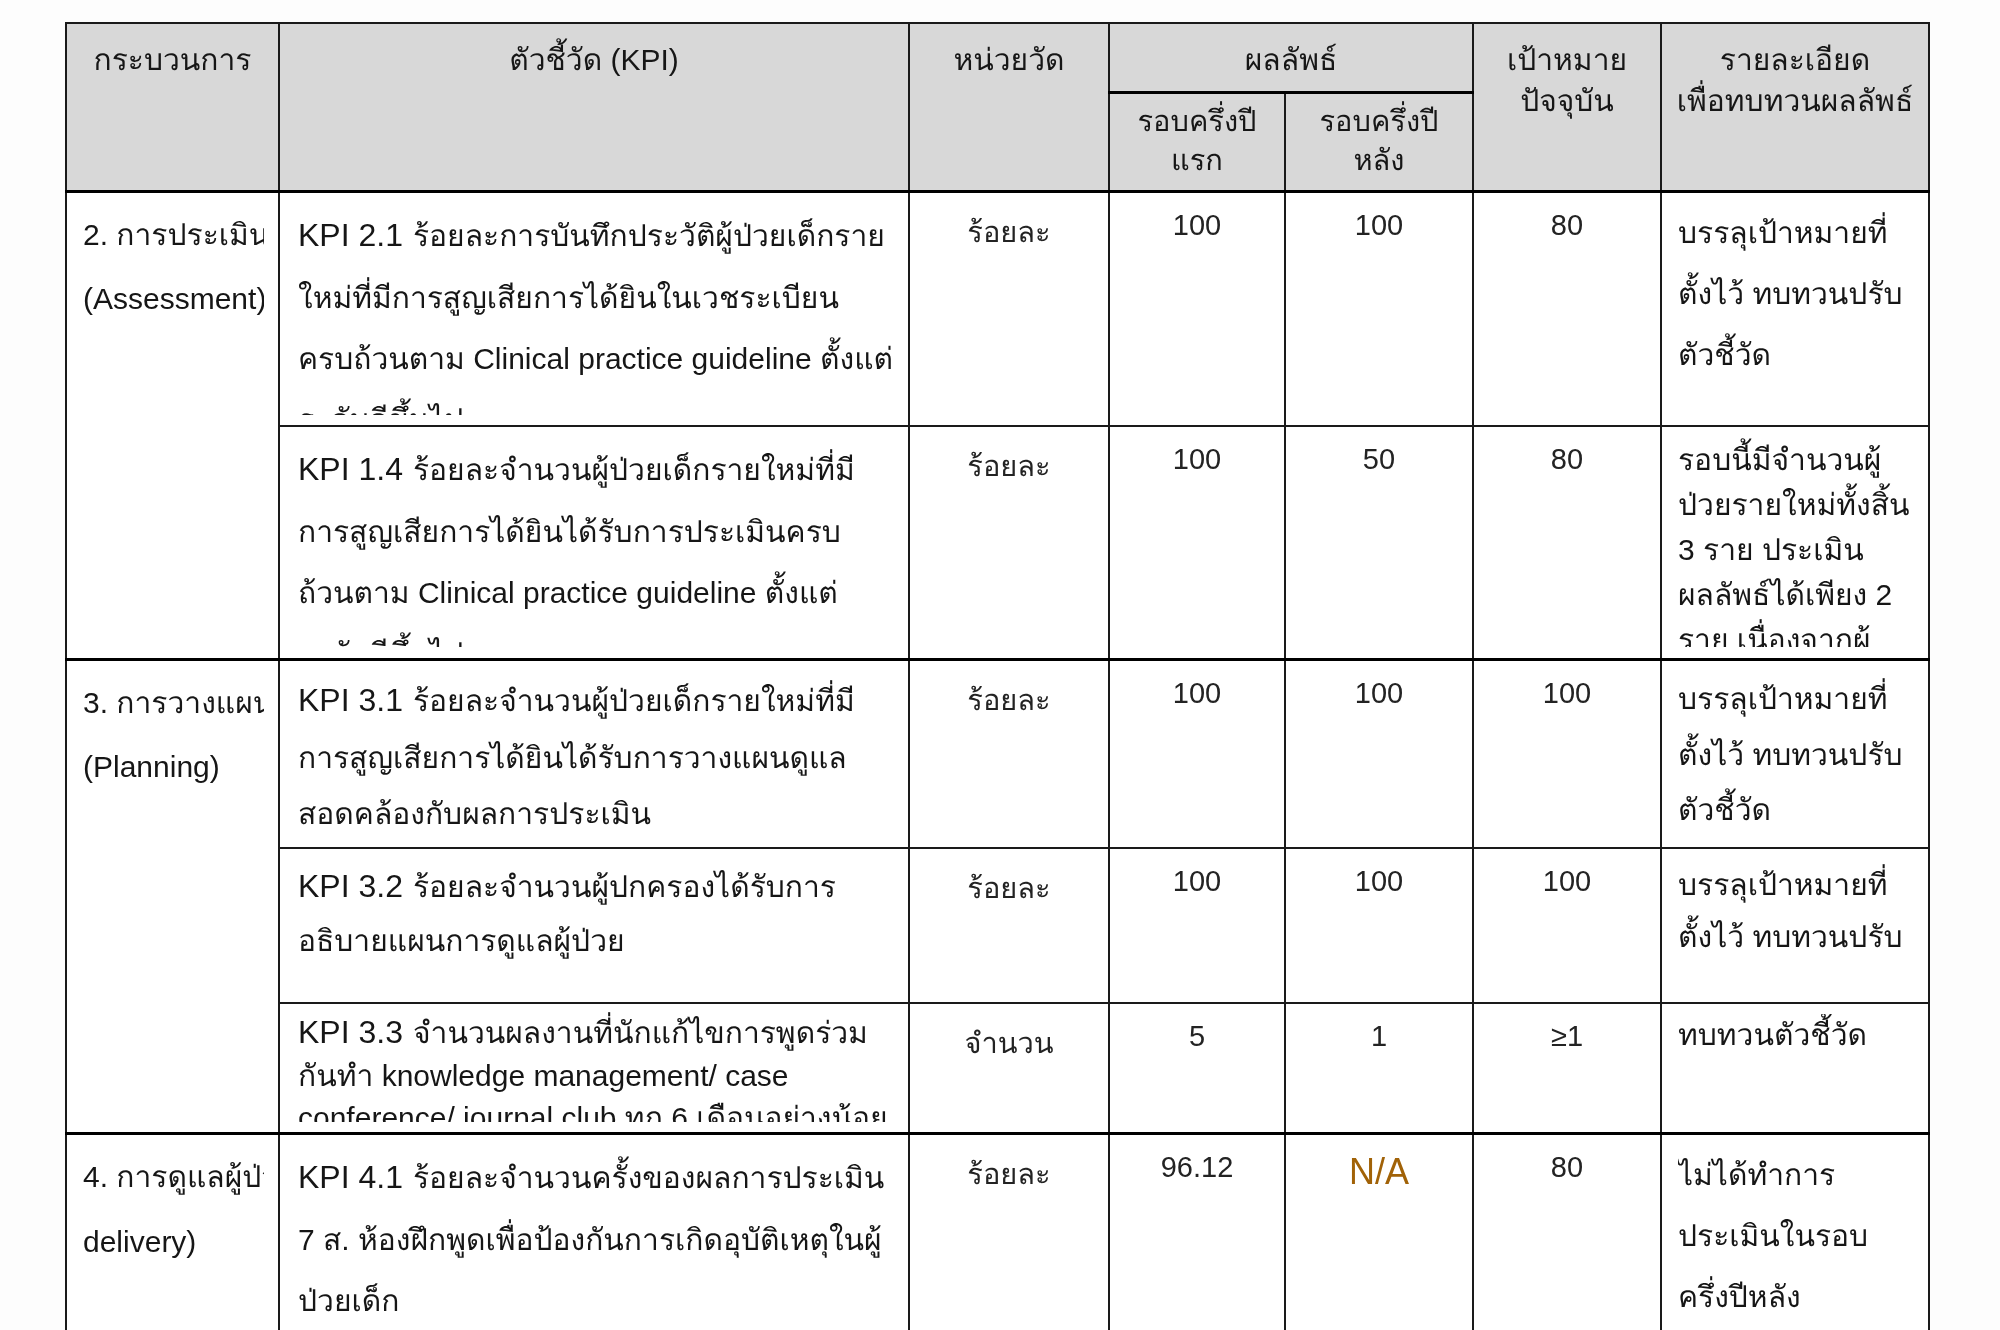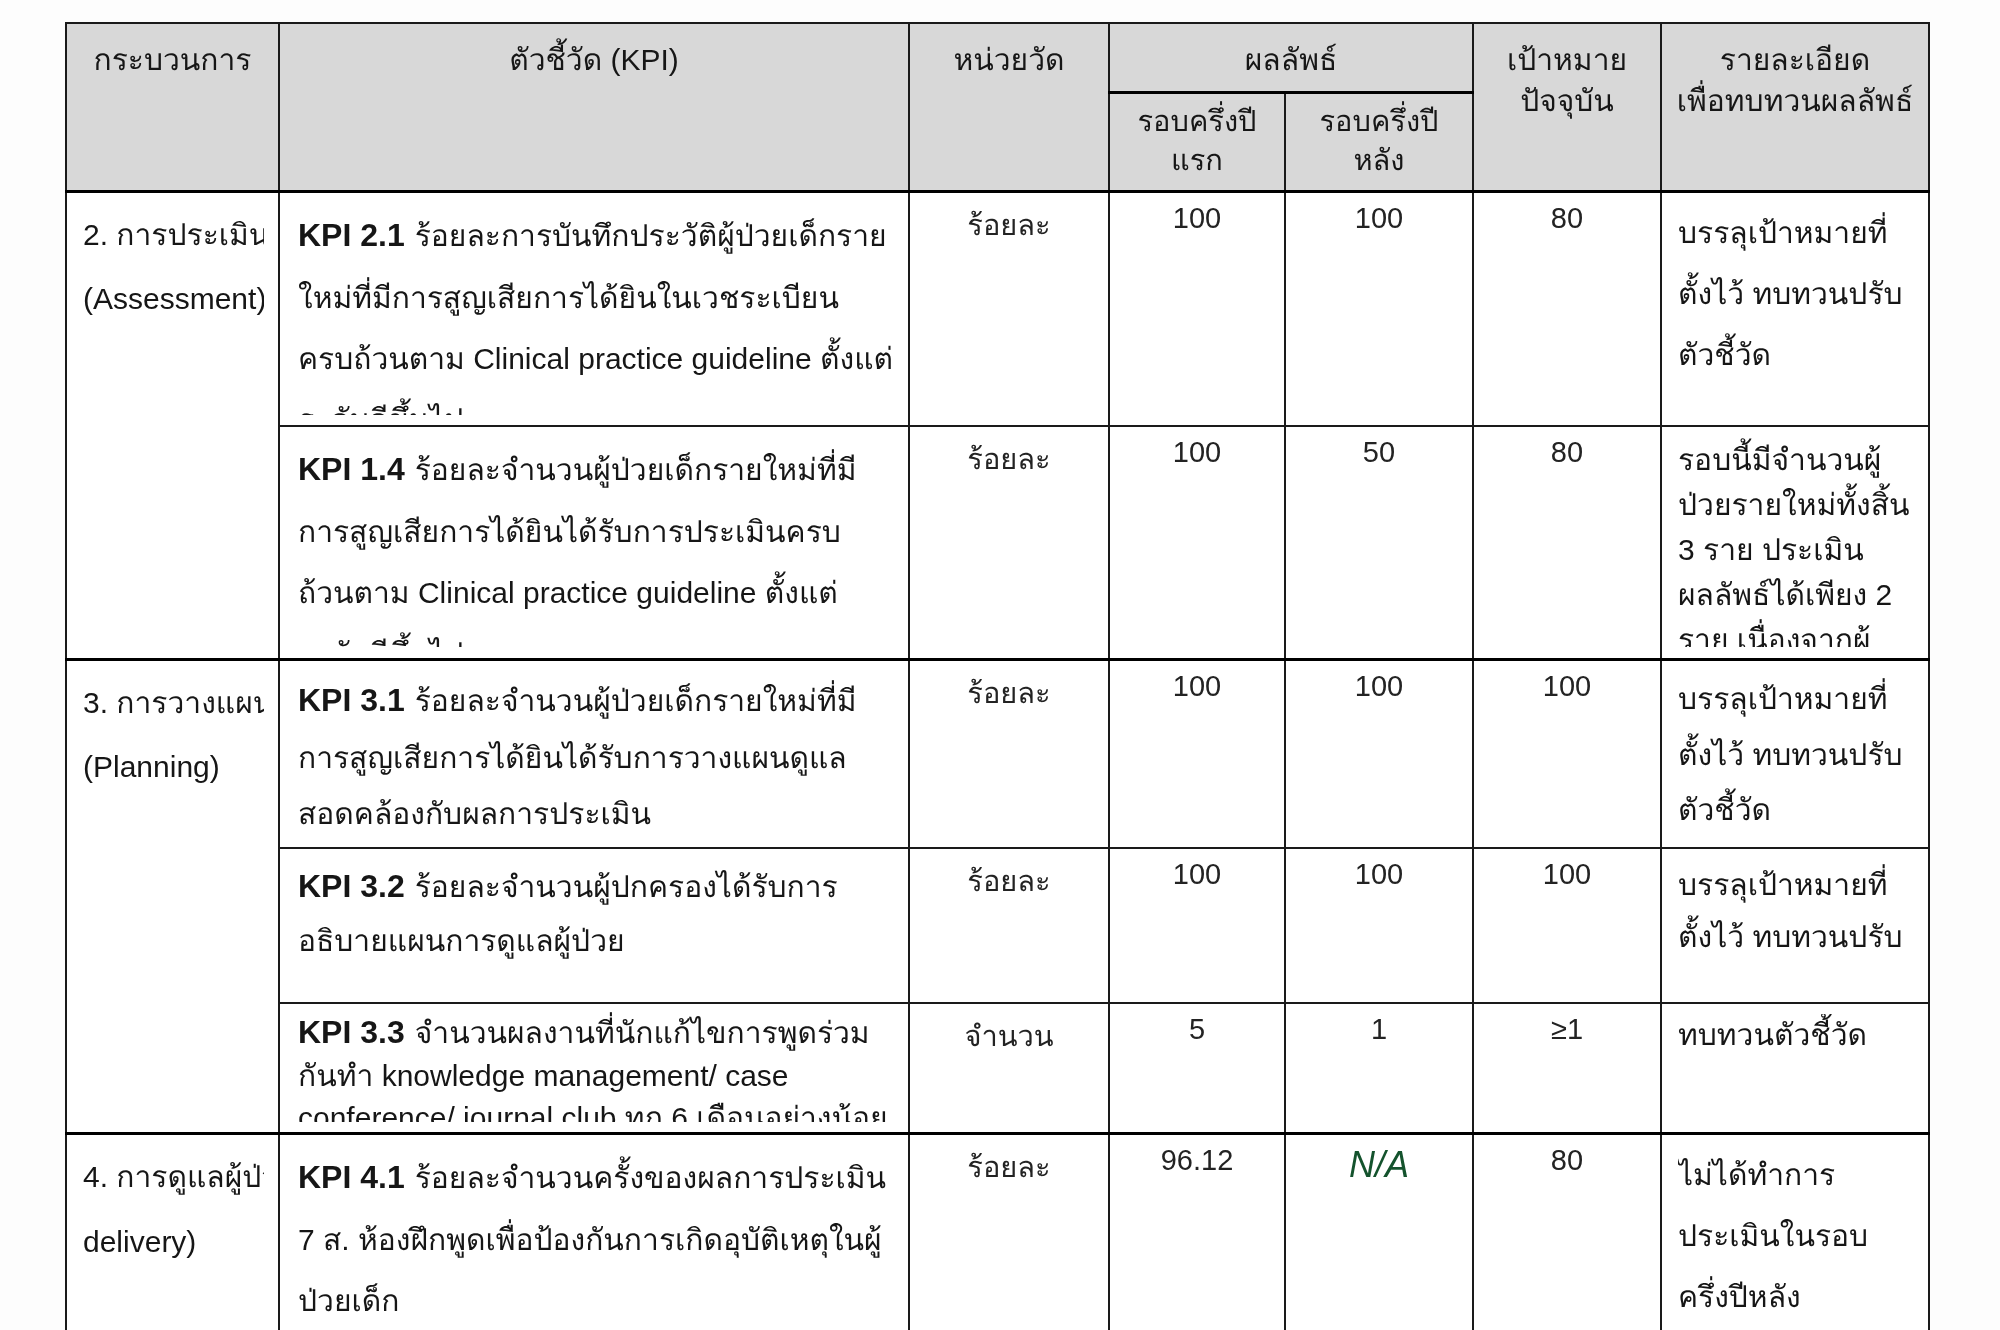--- a/index.html
+++ b/index.html
@@ -33,23 +33,23 @@
     padding-top: 16px;
   }
   thead tr.hrow-b th.sub-th { border-top: 3px solid #000; font-size: 29px; padding-top: 8px; }
   tbody tr.group-start td, tbody tr.group-start th { border-top: 3px solid #000; }
   tr.first-data td { border-top: 3px solid #000; }
 
   .cellbox { overflow: hidden; }
   .process-cell { font-size: 30px; line-height: 2.15; padding-left: 16px; }
   .process-cell .cellbox div { white-space: nowrap; }
   .kpi-cell { font-size: 30px; padding-left: 18px; overflow-wrap: anywhere; }
-  .kpi-prefix { font-weight: bold; font-size: 32px; margin-right: 10px; }
-  .num-cell { text-align: center; font-size: 29px; color: #232323; padding-top: 9px; }
-  .na-val { font-size: 36px; color: #14532d; font-style: italic; }
+  .kpi-prefix { font-weight: normal; font-size: 32px; margin-right: 10px; }
+  .num-cell { text-align: center; font-size: 29px; color: #232323; padding-top: 16px; }
+  .na-val { font-size: 36px; color: #a16207; }
   .target-underline { text-decoration: none; }
   .detail-cell { font-size: 30px; padding-left: 16px; overflow-wrap: anywhere; border-radius: 15px; }
 
   
   .lh-wide { line-height: 2.03; }
   .lh-mid  { line-height: 1.86; }
   .lh-med  { line-height: 1.73; }
   .lh-tight{ line-height: 1.40; }
   .lh-det  { line-height: 1.50; }
 

